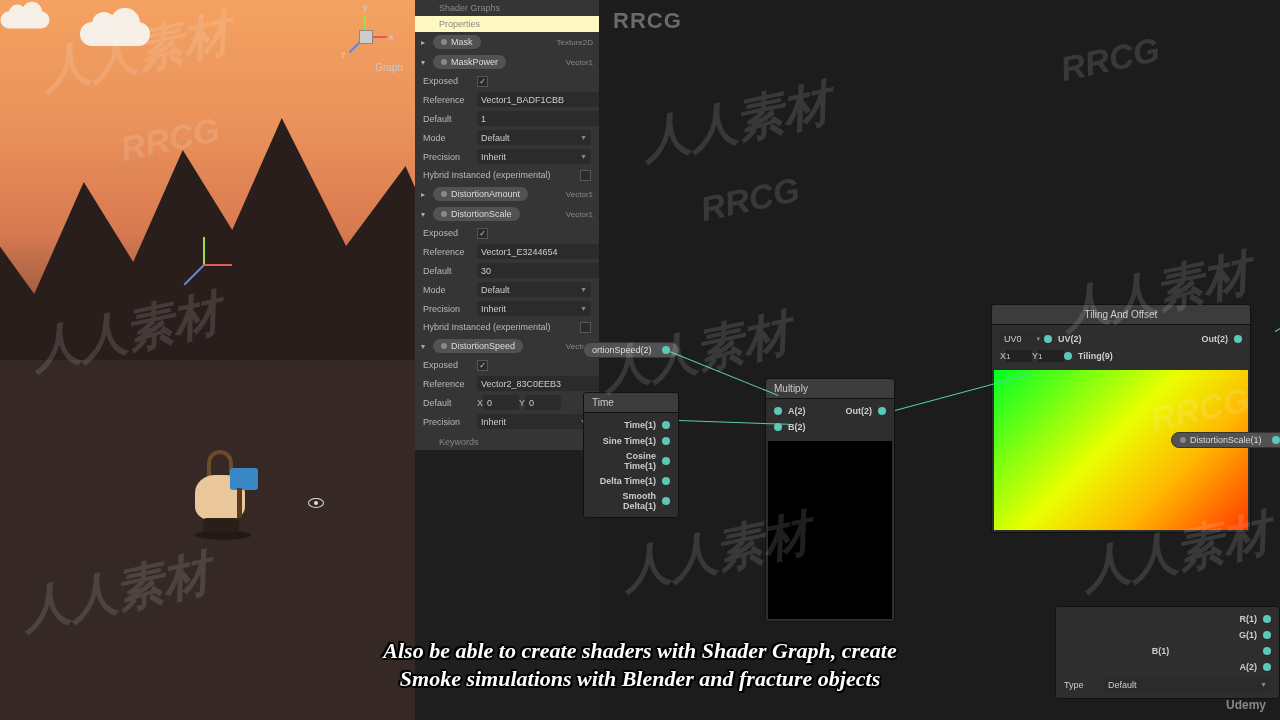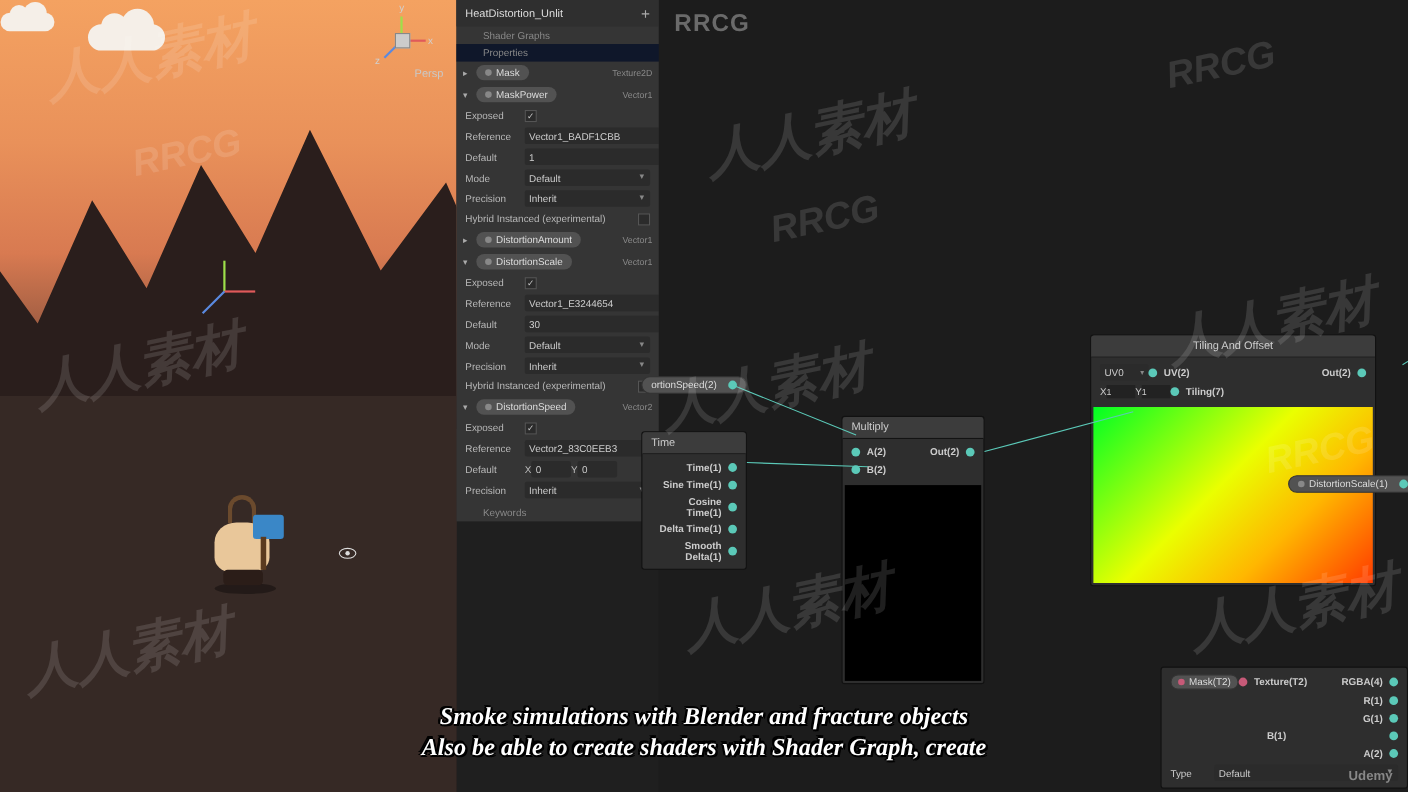--- a/index.html
+++ b/index.html
@@ -146,30 +146,26 @@
   <div class="eye-cursor"></div>
   <div class="axis-gizmo">
     <div class="ax y"></div>
       <div class="ax x"></div>
       <div class="ax z"></div>
     <div class="cube"></div>
     <span class="axis-lbl" style="left:28px;top:-4px">y</span>
     <span class="axis-lbl" style="left:54px;top:26px">x</span>
     <span class="axis-lbl" style="left:6px;top:44px">z</span>
   </div>
-  <div class="persp-lbl">Persp</div>
+  <div class="persp-lbl">Graph</div>
 </div>
 
 <div class="panel">
-  <div class="panel-head">
-    <span>HeatDistortion_Unlit</span>
-    <span class="plus-icon">+</span>
-  </div>
   <div class="panel-sub">Shader Graphs</div>
-  <div class="panel-sub" style="background:#0f172a">Properties</div>
+  <div class="panel-sub" style="background:#fef9c3">Properties</div>
 
   <div class="row-head">
     <span class="caret">▸</span>
     <span class="pill">
         <span class="dot"></span>
         <span>Mask</span>
       </span>
     <span class="type-tag">Texture2D</span>
   </div>
 
@@ -358,46 +354,36 @@
           <span class="n">UV(2)</span>
         <span class="n" style="text-align:right">Out(2)</span>
           <span class="port out"></span>
       </div>
       <div class="port-row">
         <span>X</span>
           <input class="tiny-input" value="1" style="">
         <span>Y</span>
           <input class="tiny-input" value="1" style="">
         <span class="port in"></span>
-          <span class="n">Tiling(7)</span>
+          <span class="n">Tiling(9)</span>
       </div>
     </div>
     <div class="preview"></div>
   </div>
 
   <div class="float-node" style="left:572px;top:432px">
     <span class="float-pill">
         <span class="dot"></span>
         <span>DistortionScale(1)</span>
         <span class="port out"></span>
       </span>
   </div>
 
   <div class="node sample">
     <div class="node-body">
-      <div class="port-row">
-        <span class="float-pill" style="padding:1px 6px">
-            <span class="dot" style="background:#c75a78"></span>
-            <span>Mask(T2)</span>
-          </span>
-        <span class="port in" style="background:#c75a78"></span>
-          <span class="n">Texture(T2)</span>
-        <span class="n" style="text-align:right">RGBA(4)</span>
-          <span class="port out"></span>
-      </div>
       <div class="port-row" style="justify-content:flex-end">
           <span class="n" style="text-align:right">R(1)</span>
           <span class="port out"></span>
         </div>
       <div class="port-row" style="justify-content:flex-end">
           <span class="n" style="text-align:right">G(1)</span>
           <span class="port out"></span>
         </div>
       <div class="port-row" style="justify-content:flex-end">
           <span class="n" style="text-align:center">B(1)</span>
@@ -418,16 +404,16 @@
     </div>
   </div>
 
   <div class="edge" style="left:68px;top:350px;width:120px;transform:rotate(22deg)"></div>
   <div class="edge" style="left:80px;top:420px;width:110px;transform:rotate(2deg)"></div>
   <div class="edge" style="left:296px;top:410px;width:140px;transform:rotate(-15deg)"></div>
   <div class="edge" style="left:676px;top:331px;width:80px;transform:rotate(-30deg)"></div>
 </div>
 
 <div class="subtitle">
+  <div class="en">Also be able to create shaders with Shader Graph, create</div>
   <div class="en">Smoke simulations with Blender and fracture objects</div>
-  <div class="en">Also be able to create shaders with Shader Graph, create</div>
 </div>
 <div class="udemy-logo">Udemy</div>
 
 </body></html>

